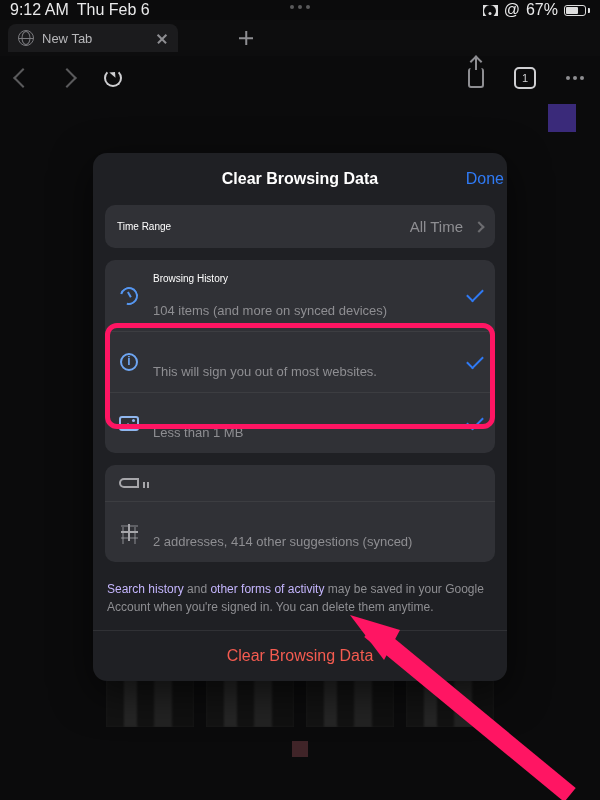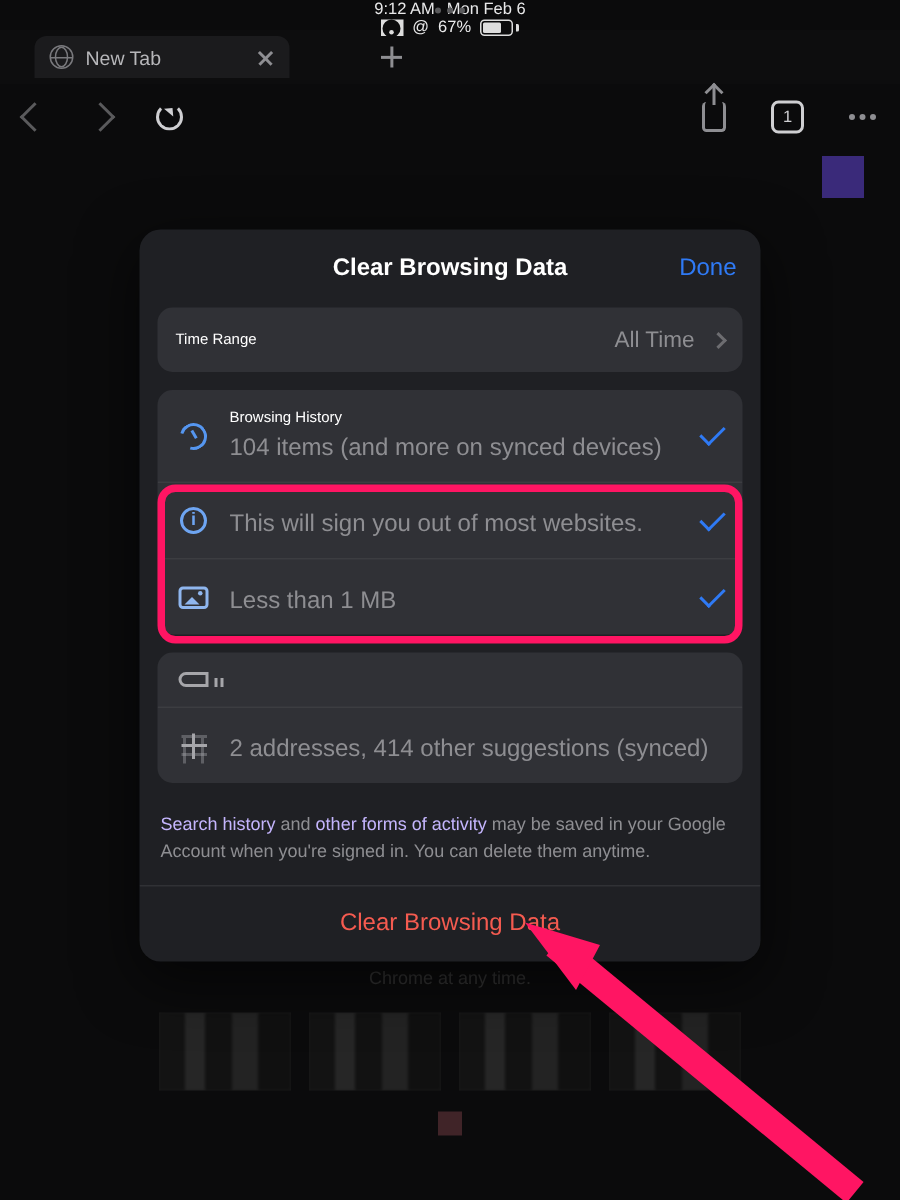--- a/index.html
+++ b/index.html
@@ -1,26 +1,26 @@
 <!DOCTYPE html>
 <html><head>
 <meta charset="utf-8">
 <style>
   * { box-sizing: border-box; margin: 0; padding: 0; font-family: -apple-system, "Helvetica Neue", Arial, sans-serif; }
   body { width: 600px; height: 800px; background: #0b0b0c; color: #fff; overflow: hidden; position: relative; }
 
   
-  .status-bar { height: 20px; display:flex; align-items:center; justify-content:space-between; padding:0 10px; font-size:11px; color:#e9e9ea;flex-direction:column; }
+  .status-bar { height: 20px; display:flex; align-items:center; justify-content:space-between; padding:0 10px; font-size:16px; color:#e9e9ea; }
   .status-left { display:flex; gap:8px; align-items:center; }
   .status-right { display:flex; gap:6px; align-items:center; }
   .dots { display:flex; gap:4px; position:absolute; left:50%; transform:translateX(-50%); top:5px;}
   .dots span{ width:4px;height:4px;border-radius:50%;background:#5a5a5c;}
 
   
-  .tabstrip { height:36px; display:flex; align-items:center; padding:0 23px; background:#0d0d0e;gap:47px; }
+  .tabstrip { height:36px; display:flex; align-items:center; padding:0 8px; background:#0d0d0e;gap:47px; }
   .tab { display:flex; align-items:center; gap:8px; background:#1b1b1d; border-radius:8px 8px 0 0; padding:6px 10px; width:170px; justify-content:space-between;}
   .tab-inner{display:flex;align-items:center;gap:8px;}
   .globe { width:16px;height:16px;border:1.5px solid #7a7a7e;border-radius:50%; position:relative;}
   .globe::before{content:"";position:absolute;left:50%;top:0;bottom:0;width:7px;border:1.5px solid #7a7a7e;border-radius:50%;transform:translateX(-50%);}
   .globe::after{content:"";position:absolute;top:50%;left:0;right:0;height:0;border-top:1.5px solid #7a7a7e;}
   .tab-title{font-size:13px;color:#b7b7ba;}
   .xicon{width:12px;height:12px;position:relative;}
   .xicon::before,.xicon::after{content:"";position:absolute;left:0;top:50%;width:100%;height:1.5px;background:#8e8e92;}
   .xicon::before{transform:rotate(45deg);} .xicon::after{transform:rotate(-45deg);}
   .plus{width:14px;height:14px;position:relative;margin-left:14px;}
@@ -49,28 +49,28 @@
   .tile::before{content:"";position:absolute;inset:0;background:
     linear-gradient(90deg, rgba(0,0,0,.3) 0 20%, rgba(255,255,255,.15) 20% 35%, rgba(0,0,0,.35) 35% 55%, rgba(255,255,255,.1) 55% 75%, rgba(0,0,0,.4) 75% 100%);
     filter:blur(1px);}
   .sq{width:16px;height:16px;background:#a05a63;margin:14px auto 0;}
   .corner{position:absolute;top:104px;right:24px;width:28px;height:28px;background:#3a2a7a;}
 
   
   .modal{position:absolute;top:153px;left:50%;transform:translateX(-50%);width:414px;background:#1f2024;border-radius:14px;box-shadow:0 12px 40px rgba(0,0,0,.6);overflow:hidden;}
   .m-header{display:flex;align-items:center;justify-content:center;position:relative;height:52px;}
   .m-title{font-size:16px;font-weight:600;color:#fff;}
-  .done{position:absolute;right:16px;color:#2f7af5;font-size:16px;font-weight:500;}
+  .done{position:absolute;right:3px;color:#2f7af5;font-size:16px;font-weight:500;}
   .section{padding:0 12px 12px;}
   .row-group{background:#303136;border-radius:10px;overflow:hidden;}
   .row{display:flex;align-items:center;padding:13px 12px;gap:12px;position:relative;}
   .row + .row{border-top:1px solid rgba(255,255,255,.06);}
   .row .txt{flex:1;}
   .row .label{font-size:10px;color:#fff;}
-  .row .sub{font-size:16px;color:#8e8e92;margin-top:6px;}
+  .row .sub{font-size:13px;color:#8e8e92;margin-top:19px;}
   .row .value{font-size:15px;color:#8e8e92;text-align:center;}
   .chev{width:8px;height:8px;border-right:2px solid #6d6d71;border-top:2px solid #6d6d71;transform:rotate(45deg);}
   .check{width:16px;height:9px;border-left:2.5px solid #2f7af5;border-bottom:2.5px solid #2f7af5;transform:rotate(-45deg);margin-top:-4px;}
   .icw{width:24px;display:flex;justify-content:center;color:#8e8e92;}
 
   .ic-history{width:18px;height:18px;border:2px solid #5596f0;border-radius:50%;border-left-color:transparent;position:relative;transform:rotate(-30deg);}
   .ic-history::after{content:"";position:absolute;left:7px;top:3px;width:2px;height:6px;background:#5596f0;}
   .ic-info{width:18px;height:18px;border:2px solid #6ea5f2;border-radius:50%;position:relative;}
   .ic-info::before{content:"i";position:absolute;left:0;right:0;top:-1px;text-align:center;font-size:12px;color:#6ea5f2;font-weight:600;}
   .ic-img{width:20px;height:15px;border:2px solid #8fb6ee;border-radius:3px;position:relative;}
@@ -98,21 +98,21 @@
   .wifi{width:15px;height:11px;position:relative;overflow:hidden;}
   .wifi::before{content:"";position:absolute;left:50%;bottom:1px;width:3px;height:3px;background:#ddd;border-radius:50%;transform:translateX(-50%);}
   .wifi::after{content:"";position:absolute;left:50%;bottom:-8px;width:22px;height:22px;border:2px solid #ddd;border-radius:50%;transform:translateX(-50%);box-shadow:inset 0 0 0 3px transparent, inset 0 0 0 5px #ddd;}
 </style>
 </head>
 <body>
 
 <div class="status-bar">
   <div class="status-left">
     <span>9:12 AM</span>
-    <span>Mon Feb 6</span>
+    <span>Thu Feb 6</span>
   </div>
   <div class="dots">
       <span></span>
       <span></span>
       <span></span>
     </div>
   <div class="status-right">
     <div class="wifi"></div>
     <span>@</span>
     <span>67%</span>

